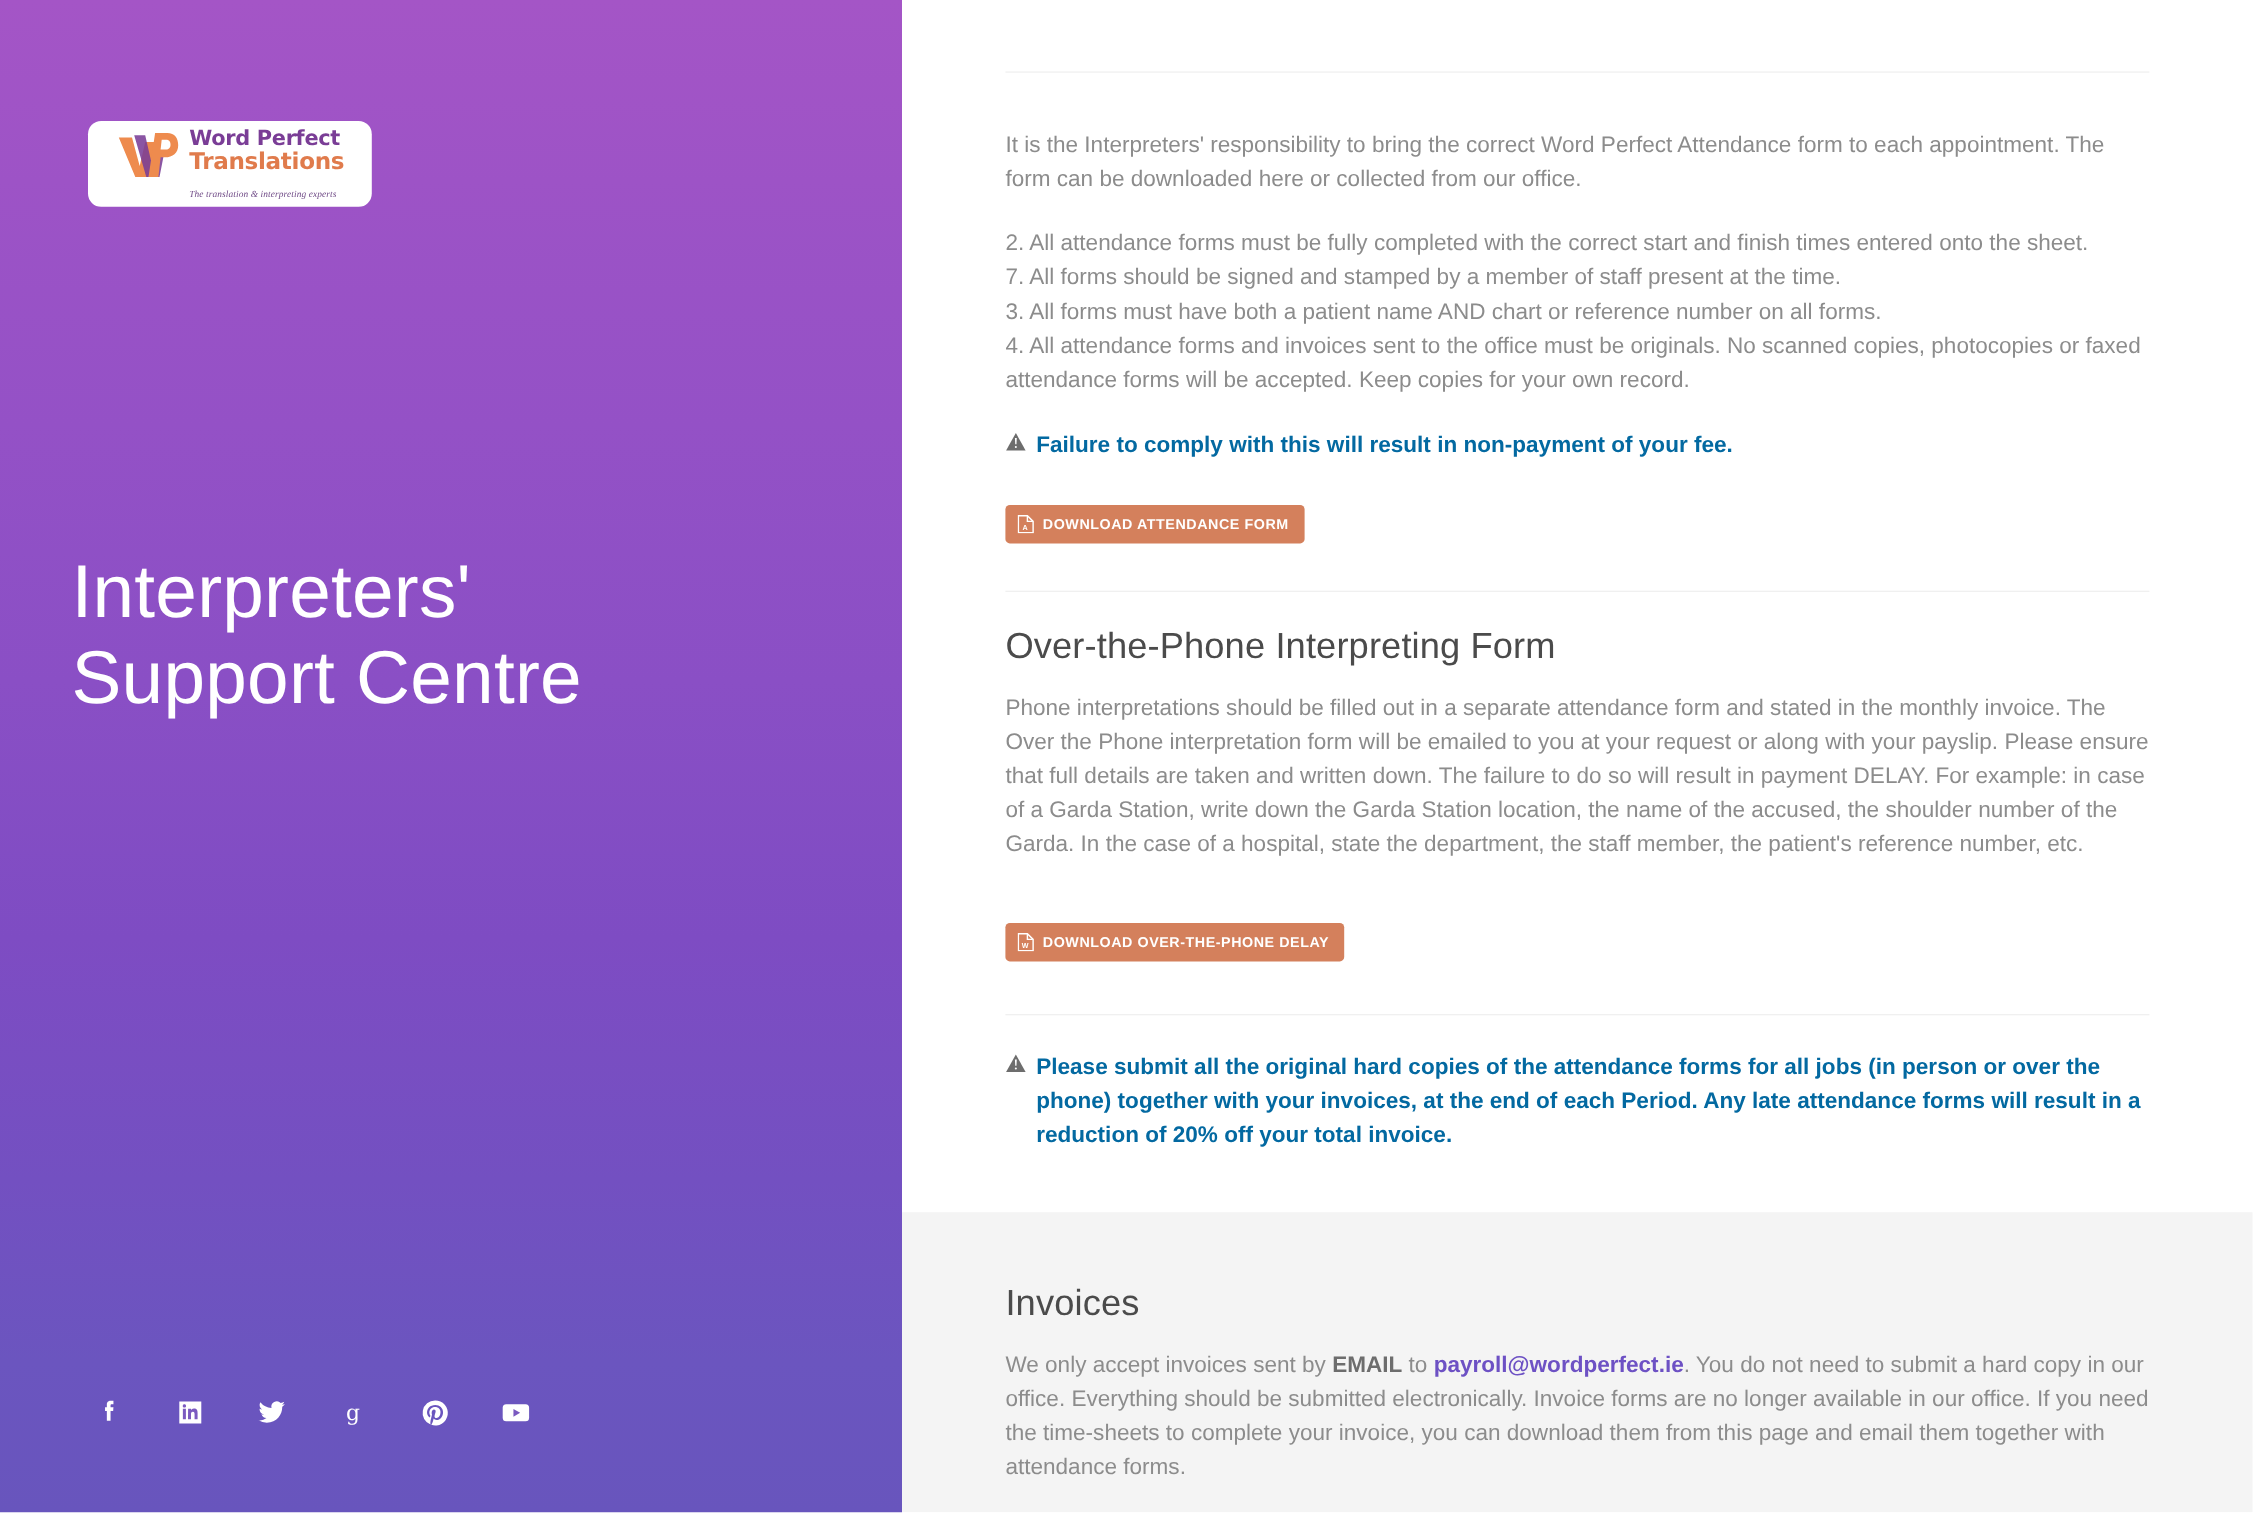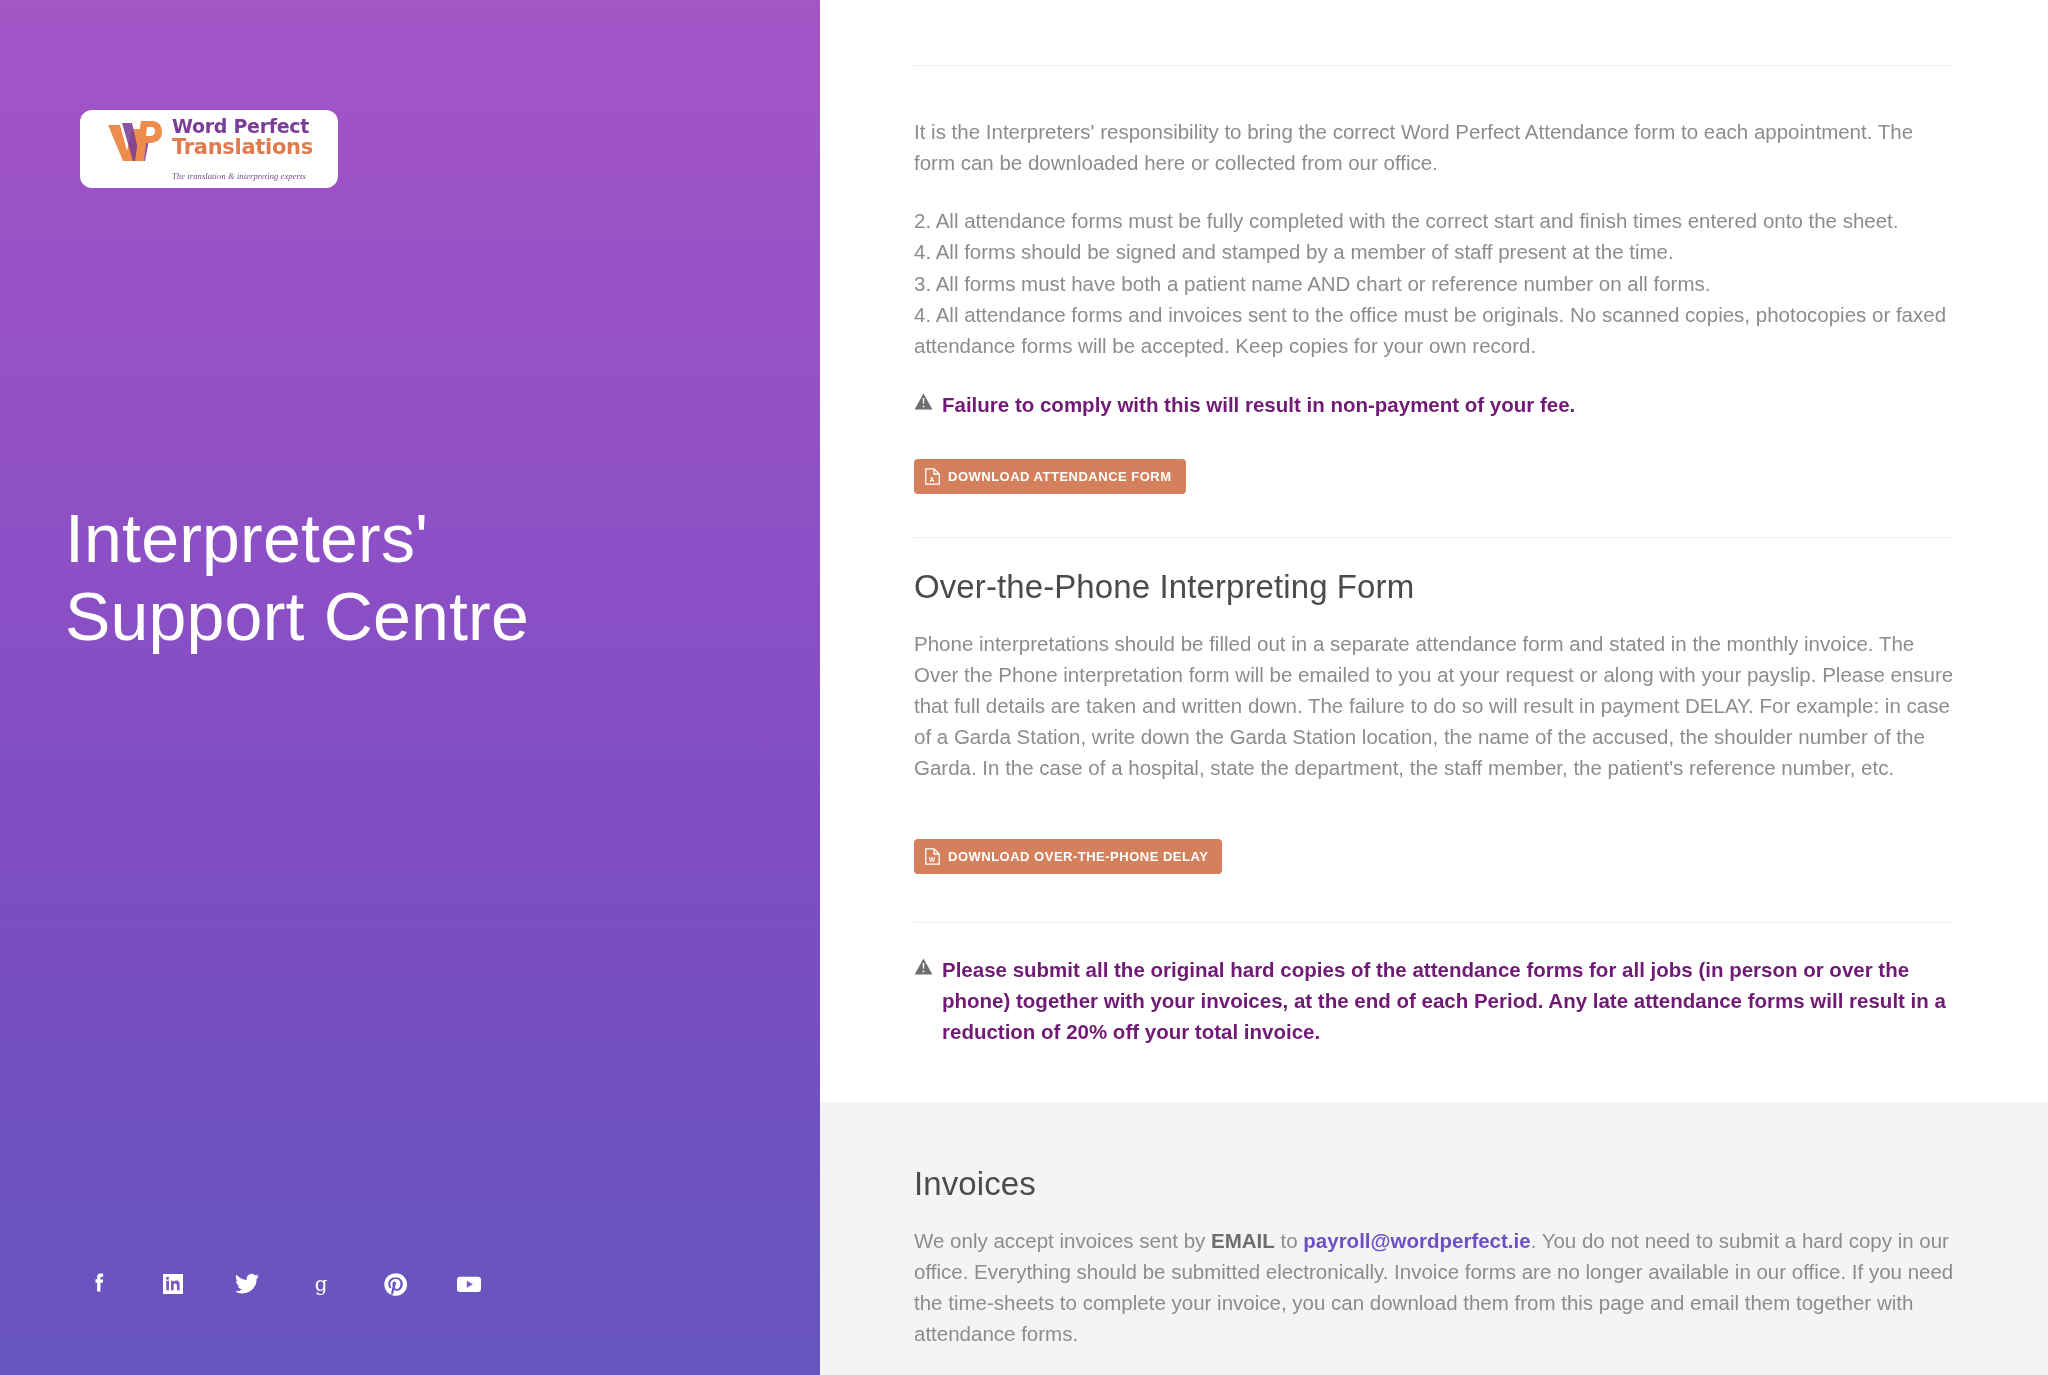--- a/index.html
+++ b/index.html
@@ -166,21 +166,21 @@
   .list-lines {
     font-size: 20.5px;
     line-height: 1.52;
     color: #8c8c8c;
   }
   .list-lines .li { display: block; }
 
   .warn {
     font-size: 20.5px;
     line-height: 1.52;
-    color: #701a75;
+    color: #0369a1;
     font-weight: bold;
     display: flex;
     align-items: flex-start;
     gap: 9px;
   }
   .warn-ico {
     flex: 0 0 auto;
     margin-top: 4px;
   }
   .warn-ico svg { display: block; fill: #6d6d6d; }
@@ -299,21 +299,21 @@
       <div style="height:65px"></div>
       <div class="divider"></div>
 
       <section class="sec">
         <div style="height:29px"></div>
         <div style="height:21px"></div>
         <p class="body-text">It is the Interpreters' responsibility to bring the correct Word Perfect Attendance form to each appointment. The form can be downloaded here or collected from our office.</p>
         <div style="height:27px"></div>
         <div class="list-lines">
           <span class="li">2. All attendance forms must be fully completed with the correct start and finish times entered onto the sheet.</span>
-          <span class="li">4. All forms should be signed and stamped by a member of staff present at the time.</span>
+          <span class="li">7. All forms should be signed and stamped by a member of staff present at the time.</span>
           <span class="li">3. All forms must have both a patient name AND chart or reference number on all forms.</span>
           <span class="li">4. All attendance forms and invoices sent to the office must be originals. No scanned copies, photocopies or faxed attendance forms will be accepted. Keep copies for your own record.</span>
         </div>
         <div style="height:28px"></div>
         <div class="warn">
           <span class="warn-ico">
             <svg width="19" height="17" viewBox="0 0 20 18">
                 <path d="M10 0.6 19.4 17.4H0.6z"></path>
                 <path d="M9.1 5.4h1.8l-.3 6h-1.2zM10 13.2a1 1 0 1 1 0 2 1 1 0 0 1 0-2z" fill="#ffffff"></path>
               </svg>

